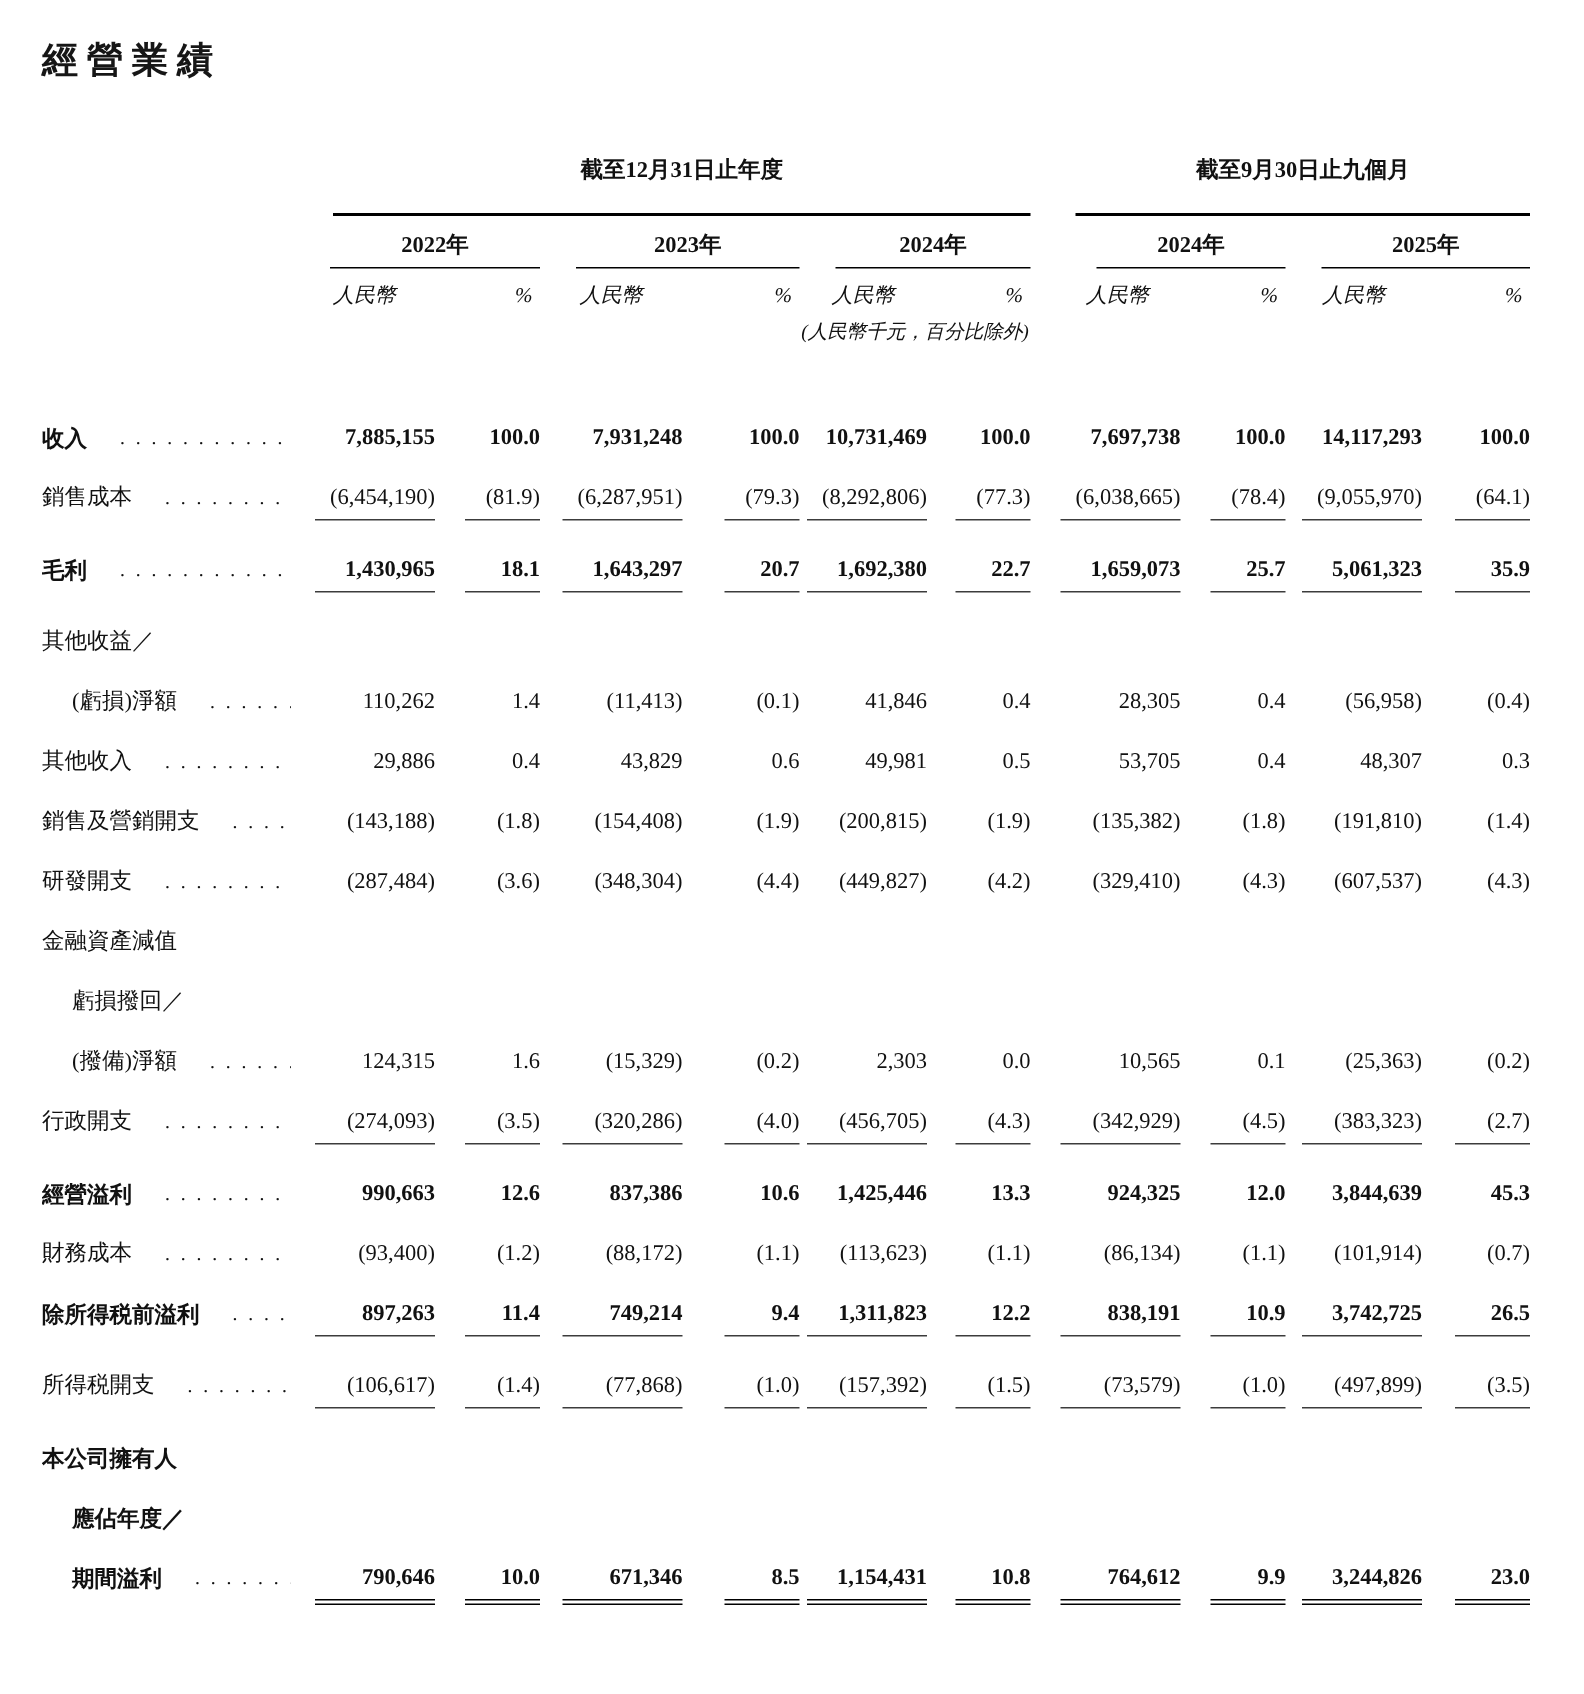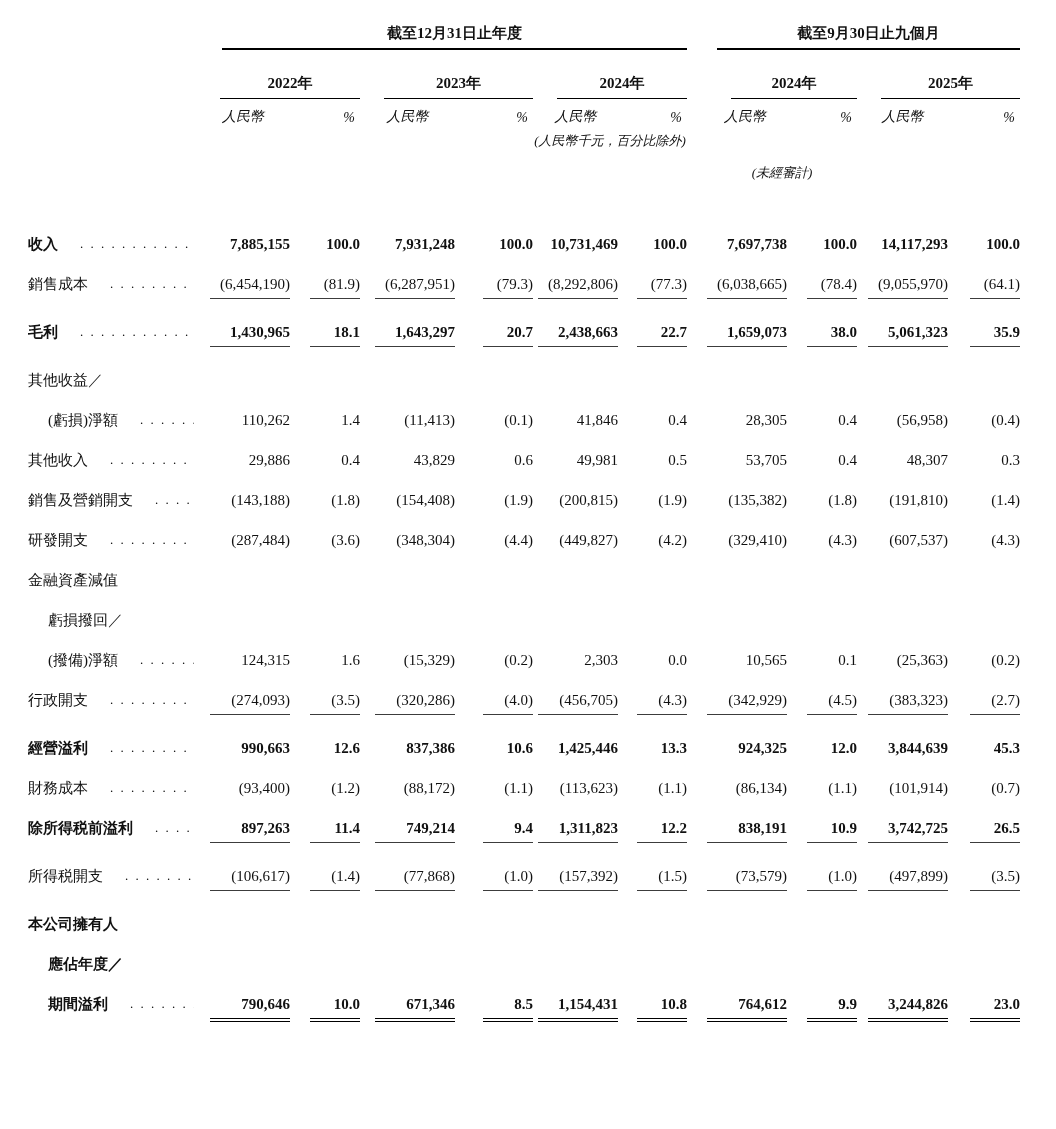--- a/index.html
+++ b/index.html
@@ -4,24 +4,24 @@
 <style>
   html,body { margin:0; padding:0; background:#ffffff; color:#111; }
   body { width:1056px; min-height:1129px; font-family:"Liberation Serif","DejaVu Serif",serif; }
   .page { padding:24px 28px 30px 28px; }
   .doc-title { font-family:"DejaVu Sans","Liberation Sans",sans-serif; font-weight:bold;
                font-size:24px; letter-spacing:6px; margin:0 0 48px 0; color:#161616; }
   table.fin { border-collapse:collapse; table-layout:fixed; width:992px; }
   td,th { padding:0; vertical-align:bottom; font-weight:normal; }
 
   
-  .grp-inner { margin-left:26px; border-bottom:2px solid #000; padding-bottom:5px; text-align:center;
+  .grp-inner { margin-left:26px; border-bottom:2px solid #000; padding-bottom:19px; text-align:center;
                font-weight:bold; font-size:15px; white-space:nowrap; }
   .grp-inner.g2 { margin-left:10px; }
-  tr.years th { padding-top:24px; }
+  tr.years th { padding-top:10px; }
   .yr-inner { margin-left:24px; border-bottom:1.5px solid #000; padding-bottom:5px; text-align:center;
               font-weight:bold; font-size:15px; }
   tr.cur td { padding-top:9px; font-style:italic; font-size:14px; }
   td.curh { text-align:center; }
   td.pcth { text-align:right; padding-right:5px; }
   tr.noteu td.note { font-style:italic; font-size:13px; text-align:center; padding-top:6px; white-space:nowrap; }
   tr.notea td.note { font-style:italic; font-size:13px; text-align:center; padding-top:14px; white-space:nowrap; }
 
   
   tbody td { line-height:40px; font-size:15px; }
@@ -39,20 +39,21 @@
   .val { display:inline-block; line-height:19px; text-align:right; min-width:80px; }
   td.pct .val { min-width:50px; }
   .val.r1 { border-bottom:1.5px solid #3c3c3c; padding-bottom:4px; }
   .val.r2 { border-bottom:4px double #000; padding-bottom:4px; }
   td.sp { }
 </style>
 </head>
 <body>
 
 <div class="page">
+  <h1 class="doc-title">經營業績</h1>
 
   <table class="fin">
     <colgroup>
       <col style="width:168px">
         <col style="width:94px">
         <col style="width:70px">
       <col style="width:95px">
         <col style="width:78px">
         <col style="width:85px">
       <col style="width:69px">
@@ -106,26 +107,20 @@
         <td class="curh">人民幣</td>
         <td class="pcth">%</td>
       </tr>
       <tr class="noteu">
         <td></td>
         <td colspan="4"></td>
         <td colspan="2" class="note">(人民幣千元，百分比除外)</td>
         <td class="sp"></td>
         <td colspan="4"></td>
       </tr>
-      <tr class="notea">
-        <td colspan="7"></td>
-        <td class="sp"></td>
-        <td colspan="2" class="note">(未經審計)</td>
-        <td colspan="2"></td>
-      </tr>
     </thead>
     <tbody>
         <tr class="boldrow first">
           <td class="lbl">
             <div class="lline">
               <span class="ltxt">收入</span>
               <span class="dots">. . . . . . . . . . . . . . . . . . . . . . . . . . . . . . . . . . . . . . . . </span>
             </div>
           </td>
           <td class="num"><span class="val">7,885,155</span></td>
@@ -163,25 +158,25 @@
           <td class="lbl">
             <div class="lline">
               <span class="ltxt">毛利</span>
               <span class="dots">. . . . . . . . . . . . . . . . . . . . . . . . . . . . . . . . . . . . . . . . </span>
             </div>
           </td>
           <td class="num"><span class="val r1">1,430,965</span></td>
           <td class="num pct"><span class="val r1">18.1</span></td>
           <td class="num"><span class="val r1">1,643,297</span></td>
           <td class="num pct"><span class="val r1">20.7</span></td>
-          <td class="num"><span class="val r1">2,438,663</span></td>
+          <td class="num"><span class="val r1">1,692,380</span></td>
           <td class="num pct"><span class="val r1">22.7</span></td>
           <td class="sp"></td>
           <td class="num"><span class="val r1">1,659,073</span></td>
-          <td class="num pct"><span class="val r1">38.0</span></td>
+          <td class="num pct"><span class="val r1">25.7</span></td>
           <td class="num"><span class="val r1">5,061,323</span></td>
           <td class="num pct"><span class="val r1">35.9</span></td>
         </tr>
         <tr class="after-rule">
           <td class="lbl">
             <div class="lline">
               <span class="ltxt">其他收益／</span>
             </div>
             <div class="lline ind">
               <span class="ltxt">(虧損)淨額</span>

